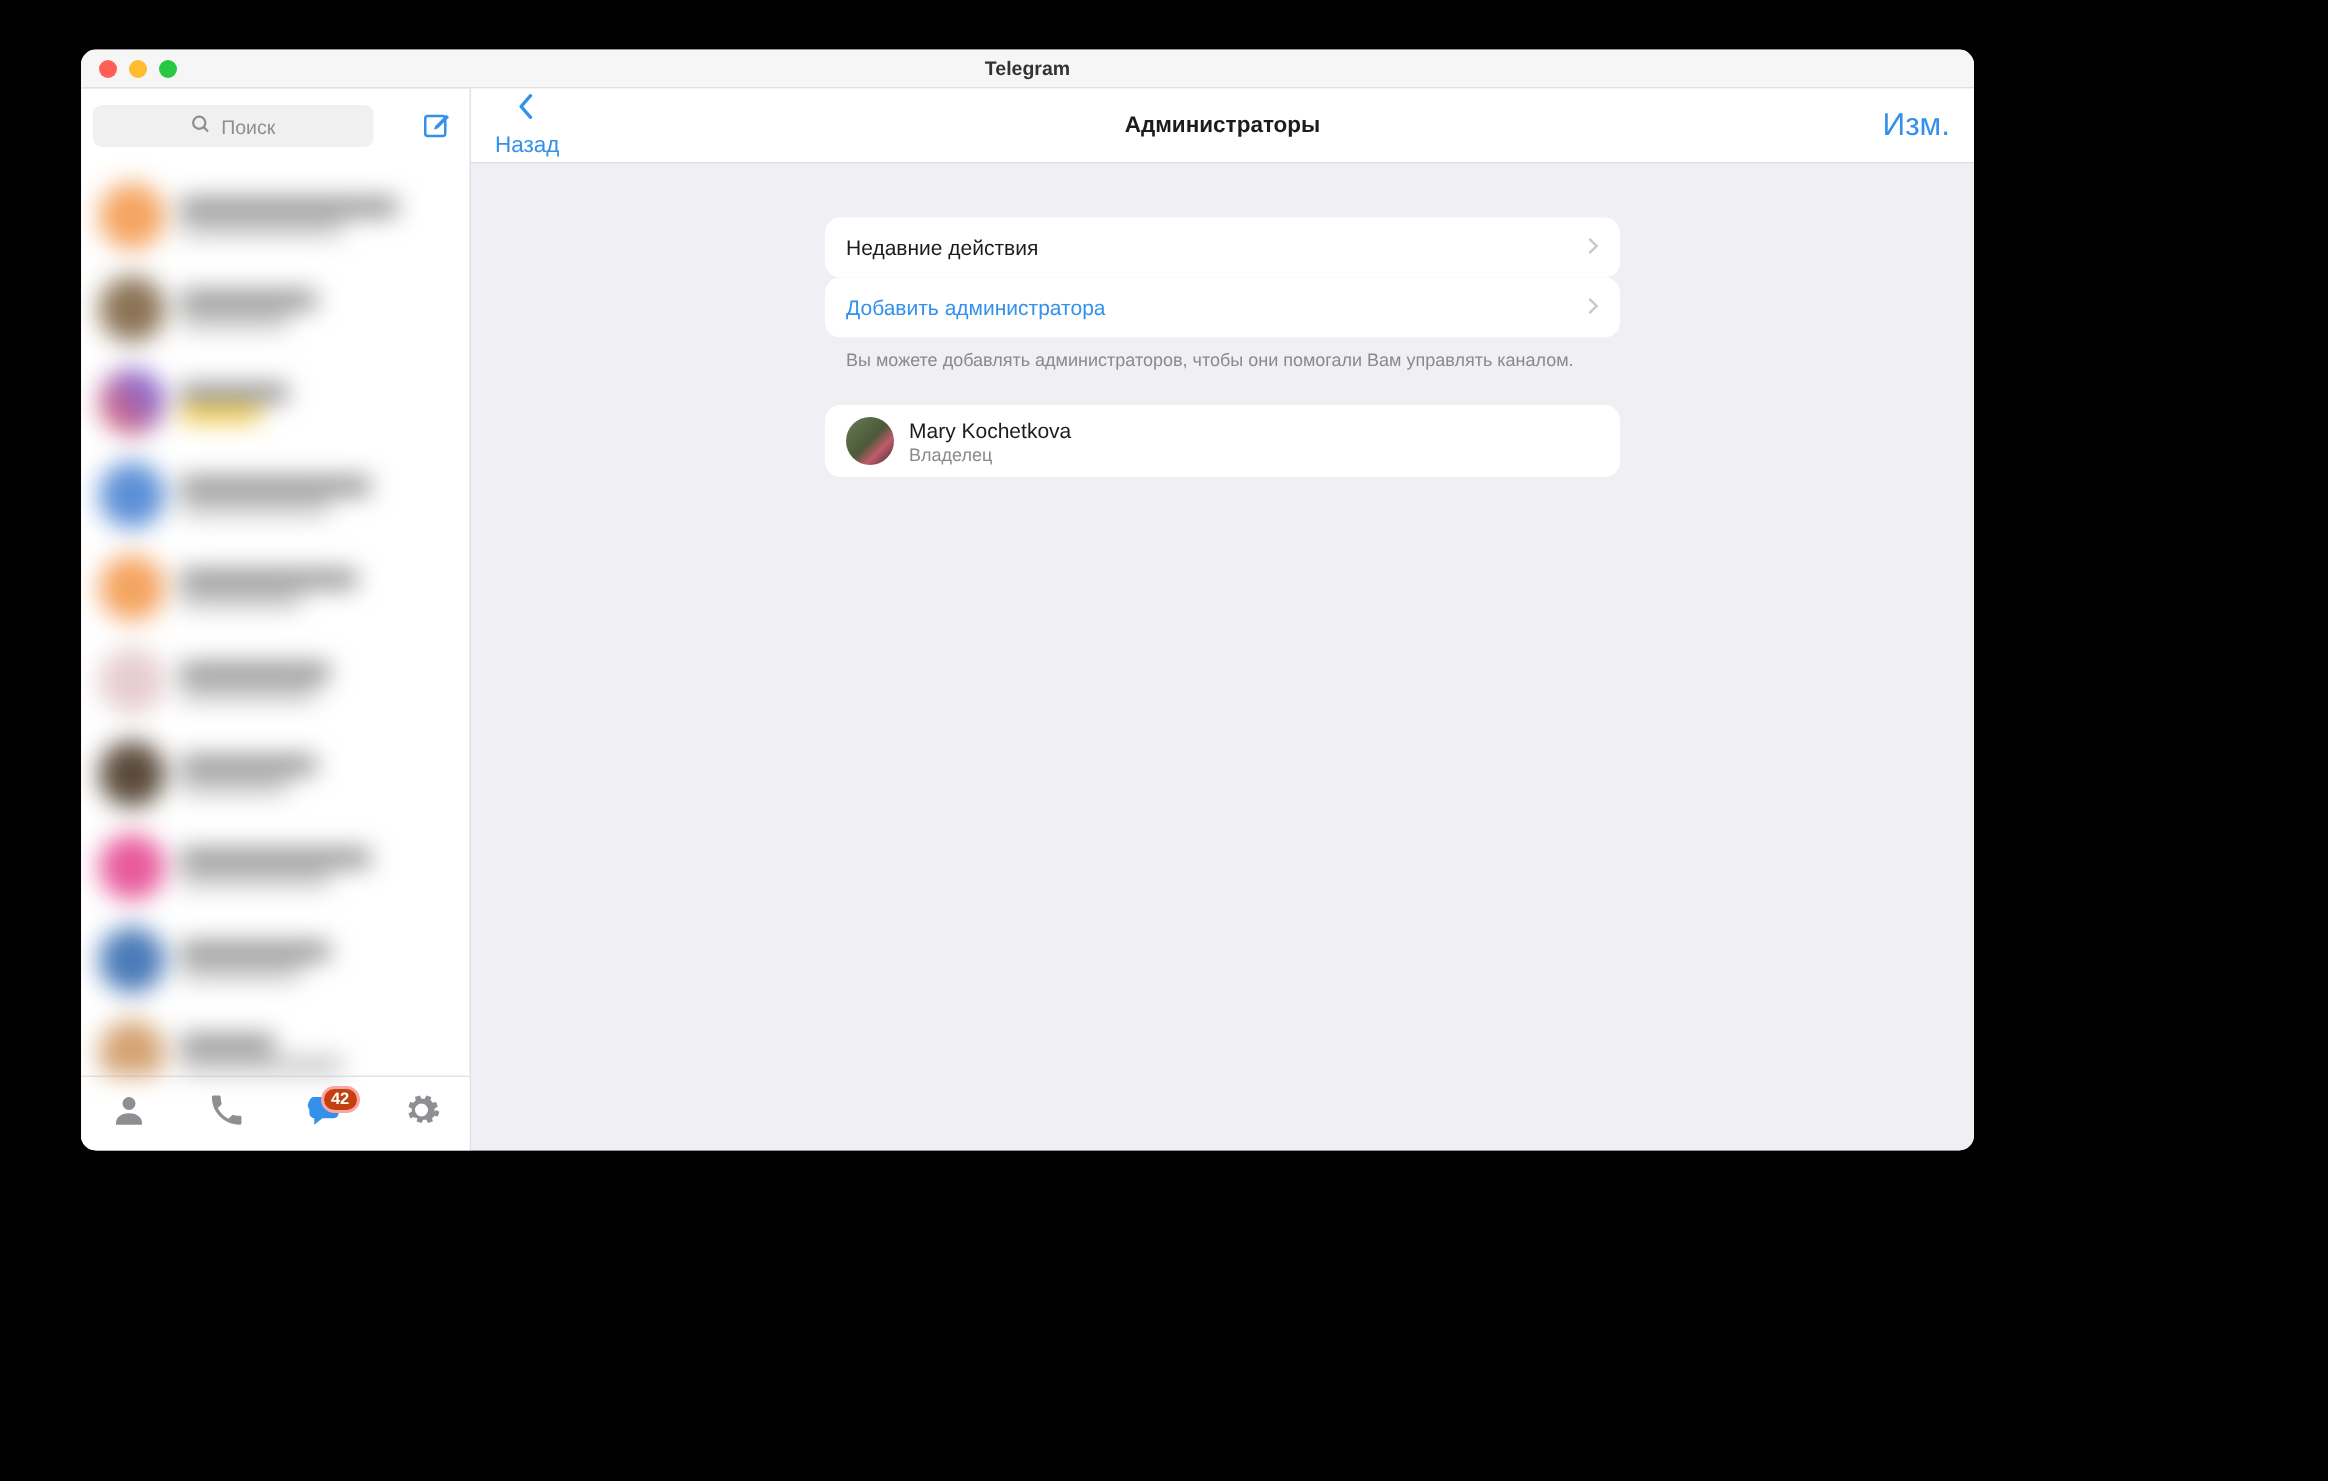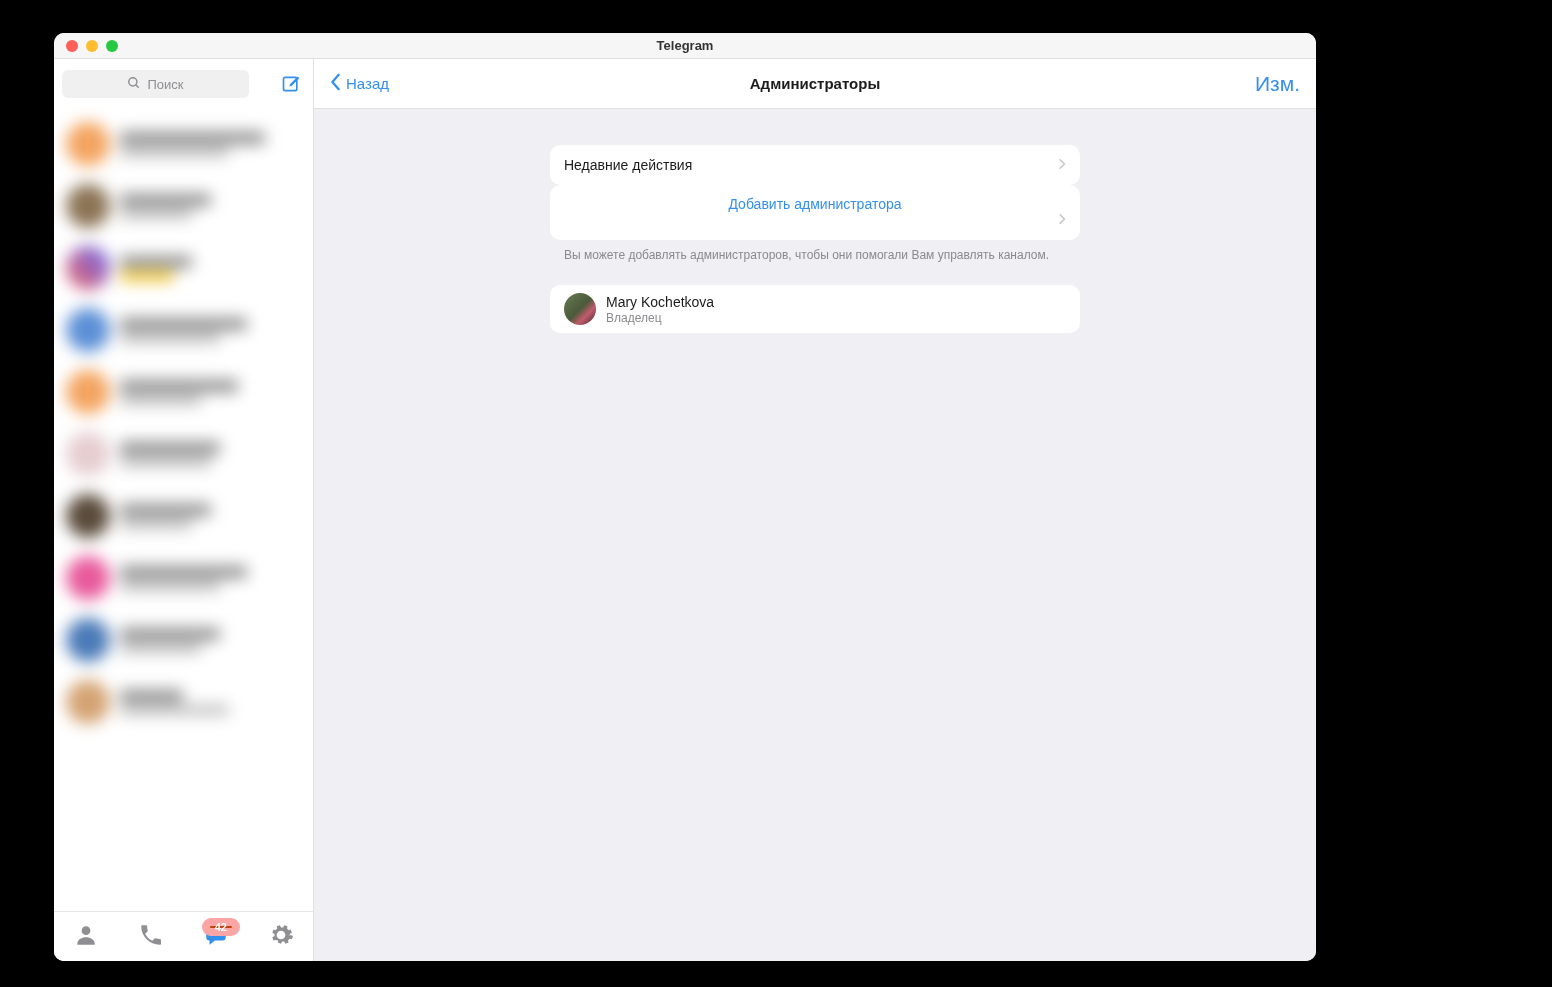--- a/index.html
+++ b/index.html
@@ -10,21 +10,21 @@
     font-family: -apple-system, BlinkMacSystemFont, "Segoe UI", Helvetica, Arial, sans-serif;
     display: flex;
     align-items: flex-start;
     justify-content: flex-start;
   }
   .window {
     position: absolute;
     left: 54px;
     top: 33px;
     width: 1262px;
-    height: 928px;
+    height: 734px;
     background: #efeff4;
     border-radius: 10px;
     overflow: hidden;
     box-shadow: 0 10px 40px rgba(0,0,0,0.4);
   }
   .titlebar {
     height: 26px;
     background: #f6f6f6;
     display: flex;
     align-items: center;
@@ -143,21 +143,21 @@
     color: #fff;
     font-size: 11px;
     font-weight: 600;
     min-width: 18px;
     height: 18px;
     border-radius: 9px;
     display: flex;
     align-items: center;
     justify-content: center;
     padding: 0 5px;
-    border: 8px solid #fca5a5;
+    border: 2px solid #fca5a5;
   }
   .main {
     flex: 1;
     background: #efeff4;
     display: flex;
     flex-direction: column;
   }
   .main-header {
     height: 50px;
     background: #fff;
@@ -167,20 +167,21 @@
     position: relative;
     padding: 0 16px;
   }
   .back-btn {
     display: flex;
     align-items: center;
     color: #3390ec;
     font-size: 15px;
     cursor: pointer;
     gap: 4px;
+    flex-direction: column;
   }
   .back-btn svg { width: 12px; height: 18px; }
   .header-title {
     position: absolute;
     left: 50%;
     transform: translateX(-50%);
     font-size: 15px;
     font-weight: 600;
     color: #1c1c1e;
   }
@@ -209,21 +210,21 @@
   }
   .list-row {
     display: flex;
     align-items: center;
     padding: 11px 14px;
     font-size: 14px;
     color: #1c1c1e;
     cursor: pointer;
     min-height: 40px;
   }
-  .list-row.link { color: #3390ec; flex-direction: column; }
+  .list-row.link { color: #3390ec; }
   .chevron {
     margin-left: auto;
     color: #c7c7cc;
   }
   .chevron svg { width: 8px; height: 14px; }
   .section-header {
     font-size: 12px;
     color: #8a8a8e;
     padding: 22px 14px 6px;
     letter-spacing: 0.2px;

